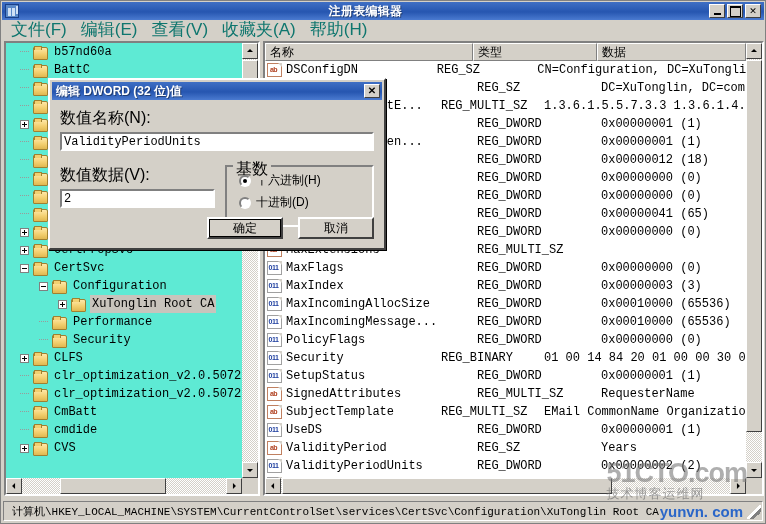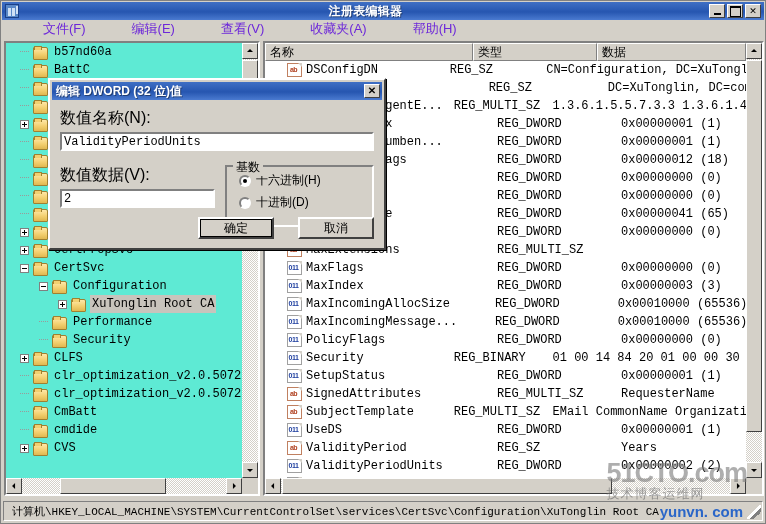--- a/index.html
+++ b/index.html
@@ -50,21 +50,21 @@
   .tb-min .g::after { content: ""; width: 7px; height: 2px; background: #000; margin-top: 5px; }
   .tb-max .g::after { content: ""; width: 9px; height: 8px; border: 1px solid #000; border-top-width: 2px; }
 
   
   .menubar {
     position: absolute; left: 1px; top: 19px; right: 1px; height: 19px;
     background: #d4d0c8; display: flex; align-items: center; padding-left: 2px;
     border-bottom: 1px solid #d4d0c8;
   }
   .menu-item {
-    padding: 2px 7px; font-size: 13px; color: #6d28d9; cursor: default; white-space: nowrap; margin-left: 32px;
+    padding: 2px 7px; font-size: 17px; color: #0f766e; cursor: default; white-space: nowrap;
   }
 
   
   .pane {
     position: absolute;
     background: #ffffff;
     border: 2px solid; border-color: #808080 #ffffff #ffffff #808080;
     overflow: hidden;
   }
   #tree-pane { left: 3px; top: 40px; width: 256px; height: 455px; }
@@ -154,21 +154,20 @@
     padding-left: 4px; cursor: pointer; white-space: nowrap;
   }
   .lv-body {
     position: absolute; left: 0; top: 18px; right: 16px; bottom: 16px;
     background: #fff; overflow: hidden;
   }
   .lv-row {
     display: flex; align-items: center; height: 18px; white-space: nowrap;
     font-family: "Liberation Mono", "DejaVu Sans Mono", monospace; font-size: 12px; color: #000;
     cursor: default;
-    padding-left: 20px;
   }
   .lv-cell { overflow: hidden; white-space: nowrap; height: 18px; line-height: 18px; }
   .c-name { width: 208px; display: flex; align-items: center; padding-left: 2px; }
   .c-type { width: 124px; padding-left: 4px; }
   .c-data { flex: 1 1 auto; padding-left: 4px; }
   .v-icon {
     flex: 0 0 auto; width: 15px; height: 14px; margin-right: 4px; position: relative;
     background: #fff; border: 1px solid #a0a0a0;
   }
   .v-icon::after {
@@ -235,34 +234,34 @@
   }
   .dlg-row2 { display: flex; gap: 10px; margin-top: 8px; }
   .dlg-left { width: 155px; }
   .groupbox {
     position: relative; flex: 1 1 auto; height: 62px;
     border: 2px solid; border-color: #808080 #ffffff #ffffff #808080;
     margin-top: 6px;
   }
   .groupbox > .gb-title {
     position: absolute; left: 6px; top: -8px; background: #d4d0c8;
-    padding: 0 3px; font-size: 12px; color: #000;
+    padding: 0 3px; font-size: 16px; color: #000;
   }
   .radio-row { display: flex; align-items: center; margin: 5px 0 0 12px; font-size: 12px; }
   .radio {
     width: 12px; height: 12px; border-radius: 50%; margin-right: 5px; flex: 0 0 auto;
     background: #fff; border: 2px solid; border-color: #808080 #ffffff #ffffff #808080;
     position: relative; cursor: pointer;
   }
   .radio.on::after {
     content: ""; position: absolute; left: 2px; top: 2px; width: 4px; height: 4px;
     border-radius: 50%; background: #000;
   }
   .dlg-buttons {
-    position: absolute; right: 10px; bottom: 9px; display: flex; gap: 24px;
+    position: absolute; right: 10px; bottom: 9px; display: flex; gap: 15px;
   }
   .dlg-btn {
     width: 76px; height: 22px; background: #d4d0c8;
     border: 2px solid; border-color: #ffffff #404040 #404040 #ffffff;
     font-size: 12px; color: #000; cursor: pointer;
     display: flex; align-items: center; justify-content: center;
   }
   .dlg-btn.default { outline: 1px solid #000; outline-offset: -3px; }
 
   

